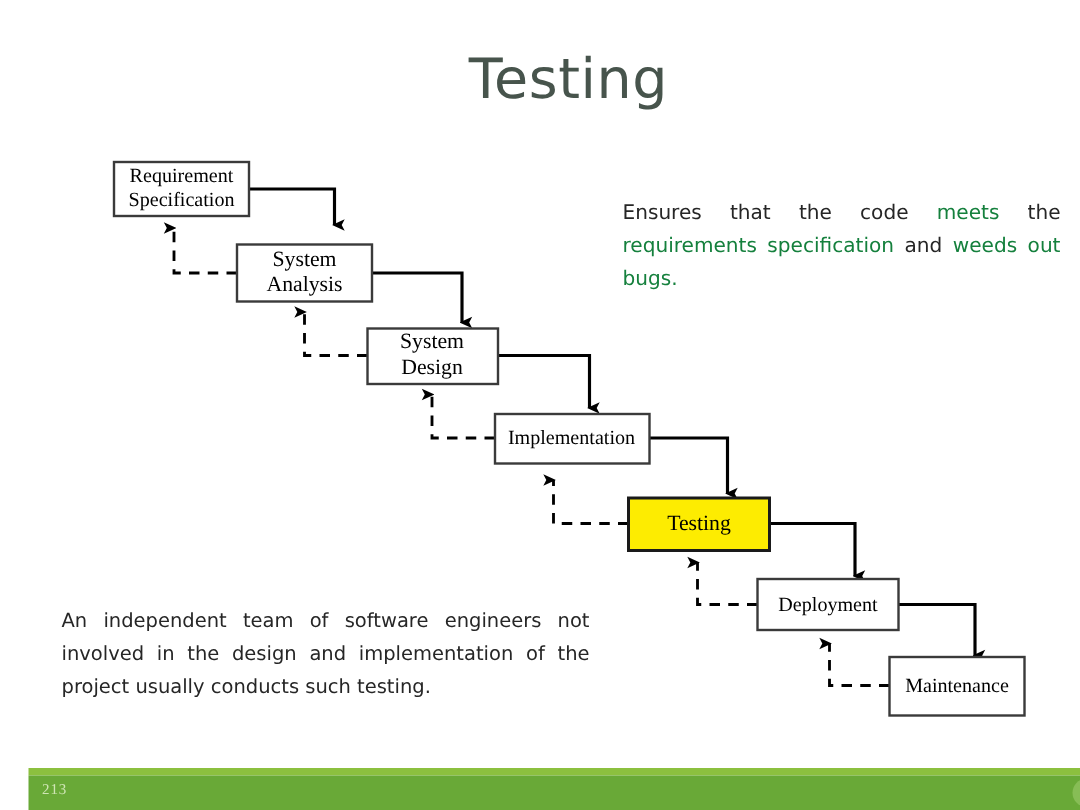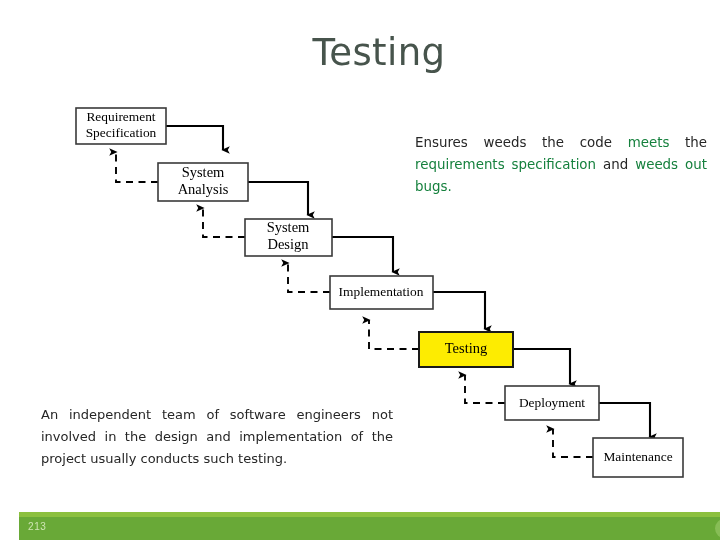--- a/index.html
+++ b/index.html
@@ -123,21 +123,21 @@
     left: 0;
     top: 517px;
     width: 720px;
     height: 23px;
     background: #69a937;
   }
   #footer-left-number {
     position: absolute;
     left: 9px;
     top: 521px;
-    font-family: Liberation Sans, sans-serif;
+    font-family: Liberation Serif, serif;
     font-size: 10px;
     color: #cfe5b4;
     letter-spacing: 0.6px;
   }
   #footer-center-number {
     position: absolute;
     left: 0;
     top: 541px;
     width: 720px;
     text-align: center;
@@ -243,21 +243,21 @@
       </g>
 
       <g>
         <rect class="wf-rect" x="574" y="438" width="90" height="39"></rect>
         <text class="wf-box-label small" x="619" y="458">Maintenance</text>
       </g>
     </svg>
   </div>
 
   <div id="desc-right">
-    <span>Ensures weeds the code </span><span class="accent">meets</span><span> the </span><span class="accent">requirements specification</span><span> and </span><span class="accent">weeds out bugs.</span>
+    <span>Ensures that the code </span><span class="accent">meets</span><span> the </span><span class="accent">requirements specification</span><span> and </span><span class="accent">weeds out bugs.</span>
   </div>
 
   <div id="desc-left">An independent team of software engineers not involved in the design and implementation of the project usually conducts such testing.</div>
 
   <div id="footer-stripe"></div>
   <div id="footer-bar"></div>
   <div id="footer-left-number">213</div>
   <div id="footer-center-number">155</div>
   <div id="footer-menu-icon">
     <i></i>

